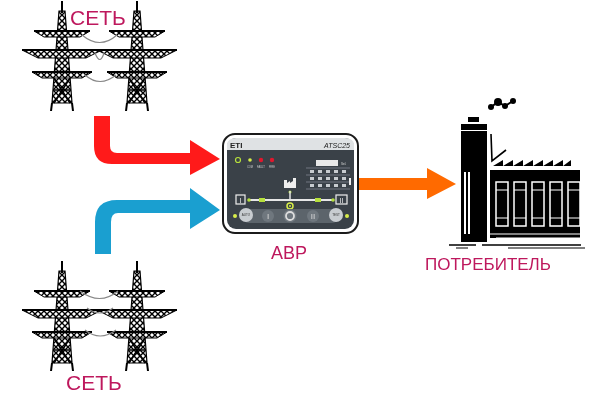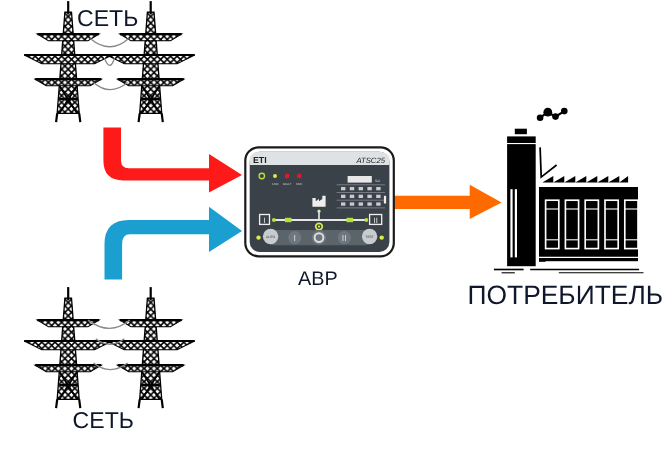--- a/index.html
+++ b/index.html
@@ -1,21 +1,21 @@
 <!DOCTYPE html>
 <html><head>
 <meta charset="utf-8">
 <style>
   html, body { margin: 0; padding: 0; background: #ffffff; }
   body { width: 611px; height: 411px; position: relative; overflow: hidden; font-family: "Liberation Sans", sans-serif; }
-  .label { position: absolute; color: #0f172a; font-family: "Liberation Sans", sans-serif; white-space: nowrap; }
+  .label { position: absolute; color: #be185d; font-family: "Liberation Sans", sans-serif; white-space: nowrap; }
   #lbl-top { left: 70px; top: 6px; font-size: 21px; }
   #lbl-bottom { left: 66px; top: 371px; font-size: 21px; }
   #lbl-avr { left: 271px; top: 243px; font-size: 18px; }
-  #lbl-consumer { left: 425px; top: 255px; font-size: 24px; letter-spacing: 0px; }
+  #lbl-consumer { left: 425px; top: 255px; font-size: 17px; letter-spacing: 0px; }
   svg.layer { position: absolute; left: 0; top: 0; }
   .dev-text { font-family: "Liberation Sans", sans-serif; }
 </style>
 </head>
 <body>
 
 <div id="lbl-top" class="label">СЕТЬ</div>
 <div id="lbl-bottom" class="label">СЕТЬ</div>
 <div id="lbl-avr" class="label">АВР</div>
 <div id="lbl-consumer" class="label">ПОТРЕБИТЕЛЬ</div>

